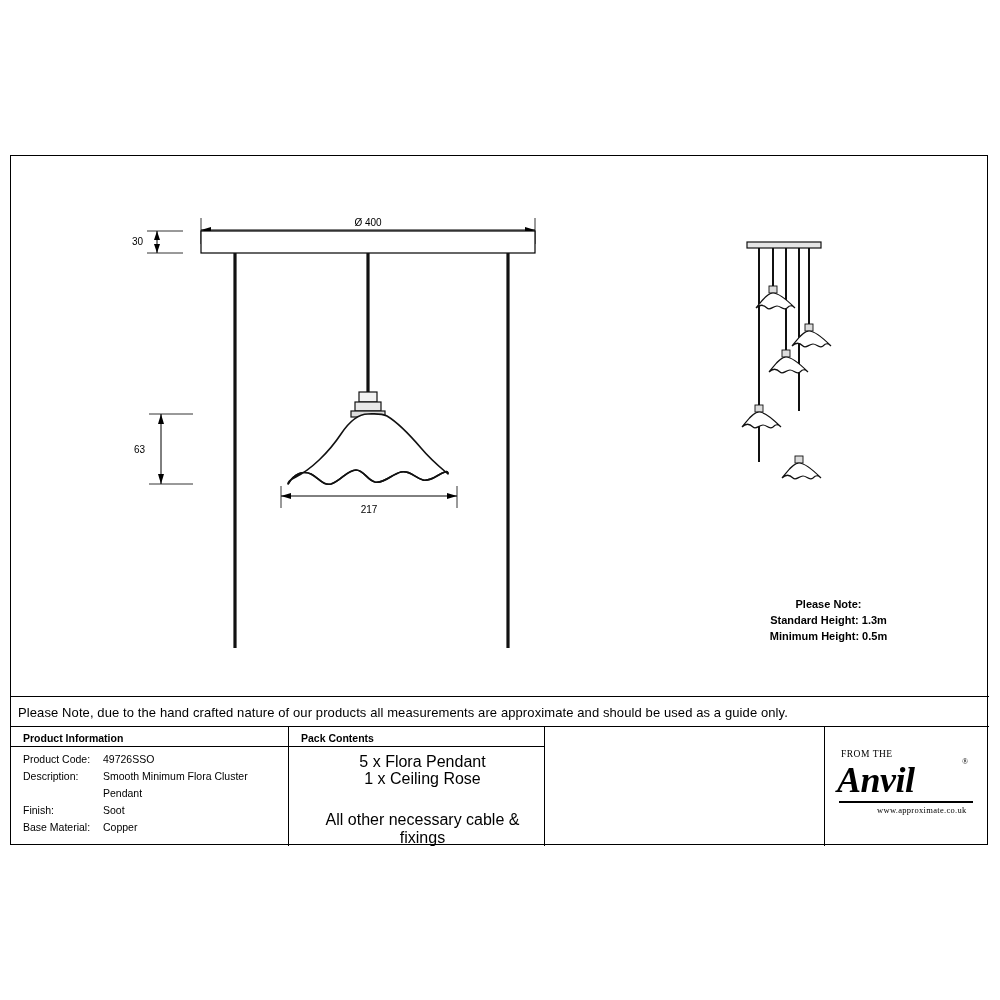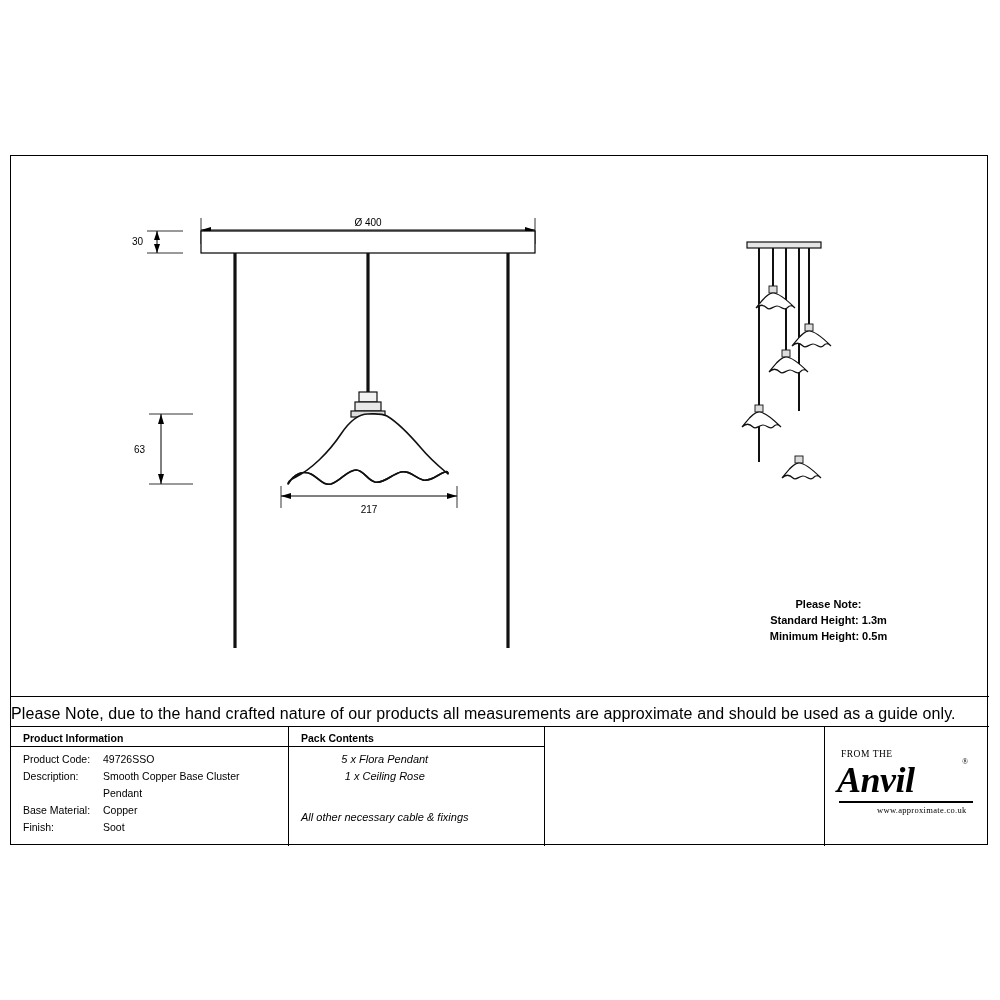--- a/index.html
+++ b/index.html
@@ -37,23 +37,23 @@
     position: absolute;
     left: 0;
     top: 540px;
     width: 978px;
     height: 30px;
     border-top: 1px solid #000;
     box-sizing: border-box;
   }
   .note-bar-text {
     position: absolute;
-    left: 0;
+    left: 7px;
     top: 8px;
-    font-size: 16px;
+    font-size: 13px;
     letter-spacing: 0.1px;
   }
 
   
   .info-table {
     position: absolute;
     left: 0;
     top: 570px;
     width: 978px;
     height: 141px;
@@ -109,22 +109,21 @@
   }
   .spec-value-cont {
     position: absolute;
     left: 92px;
     top: 0;
   }
   .pack-list {
     position: absolute;
     left: 12px;
     top: 26px;
-    font-size: 11px;
-    font-style: italic;
+    font-size: 16px;
   }
   .pack-row { height: 17px; }
   .pack-row.gap { margin-top: 24px; }
 
   
   .logo-wrap {
     position: absolute;
     left: 0; top: 0;
     width: 164px;
     height: 119px;
@@ -328,32 +327,32 @@
       <div class="col-header">
         <span>Product Information</span>
       </div>
       <div class="spec-list">
         <div class="spec-row">
           <span class="spec-label">Product Code:</span>
           <span class="spec-value">49726SSO</span>
         </div>
         <div class="spec-row">
           <span class="spec-label">Description:</span>
-          <span class="spec-value">Smooth Copper Base Cluster</span>
+          <span class="spec-value">Smooth Minimum Flora Cluster</span>
         </div>
         <div class="spec-row">
           <span class="spec-value-cont">Pendant</span>
+        </div>
+        <div class="spec-row">
+          <span class="spec-label">Finish:</span>
+          <span class="spec-value">Soot</span>
         </div>
         <div class="spec-row">
           <span class="spec-label">Base Material:</span>
           <span class="spec-value">Copper</span>
-        </div>
-        <div class="spec-row">
-          <span class="spec-label">Finish:</span>
-          <span class="spec-value">Soot</span>
         </div>
       </div>
     </div>
 
     <div class="col col-2">
       <div class="col-header">
         <span>Pack Contents</span>
       </div>
       <div class="pack-list">
         <div class="pack-row">5 x Flora Pendant</div>

